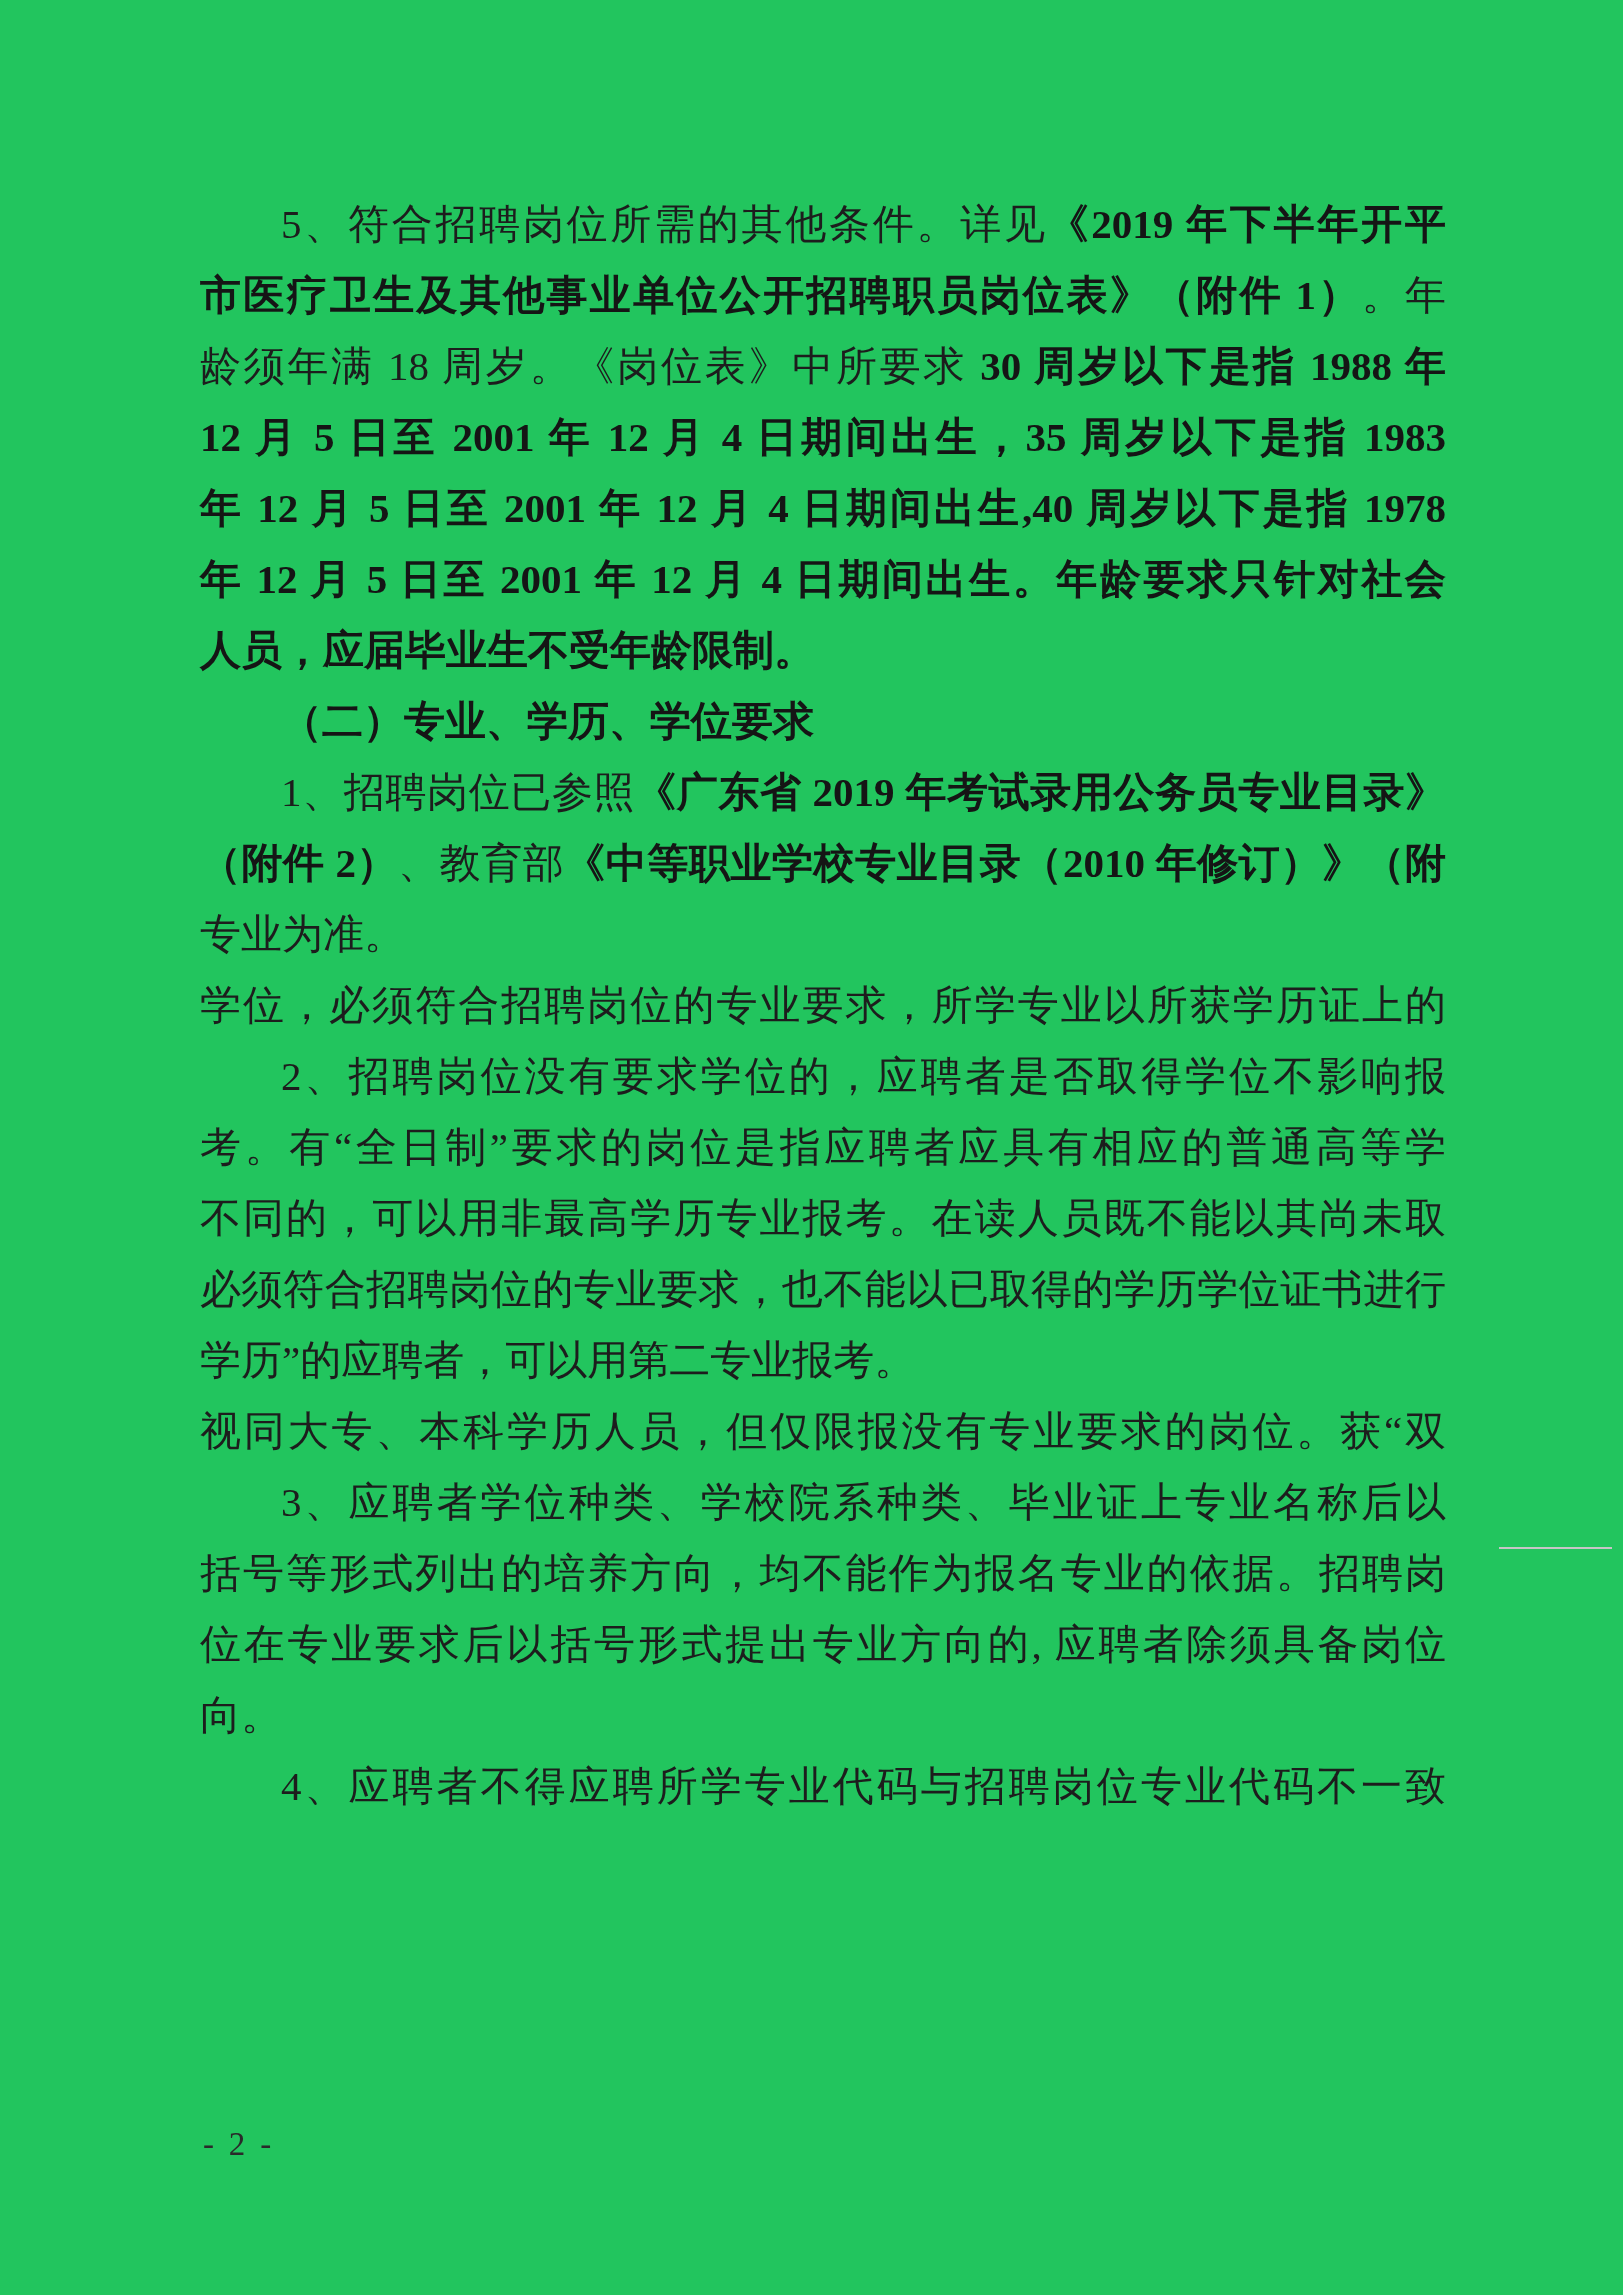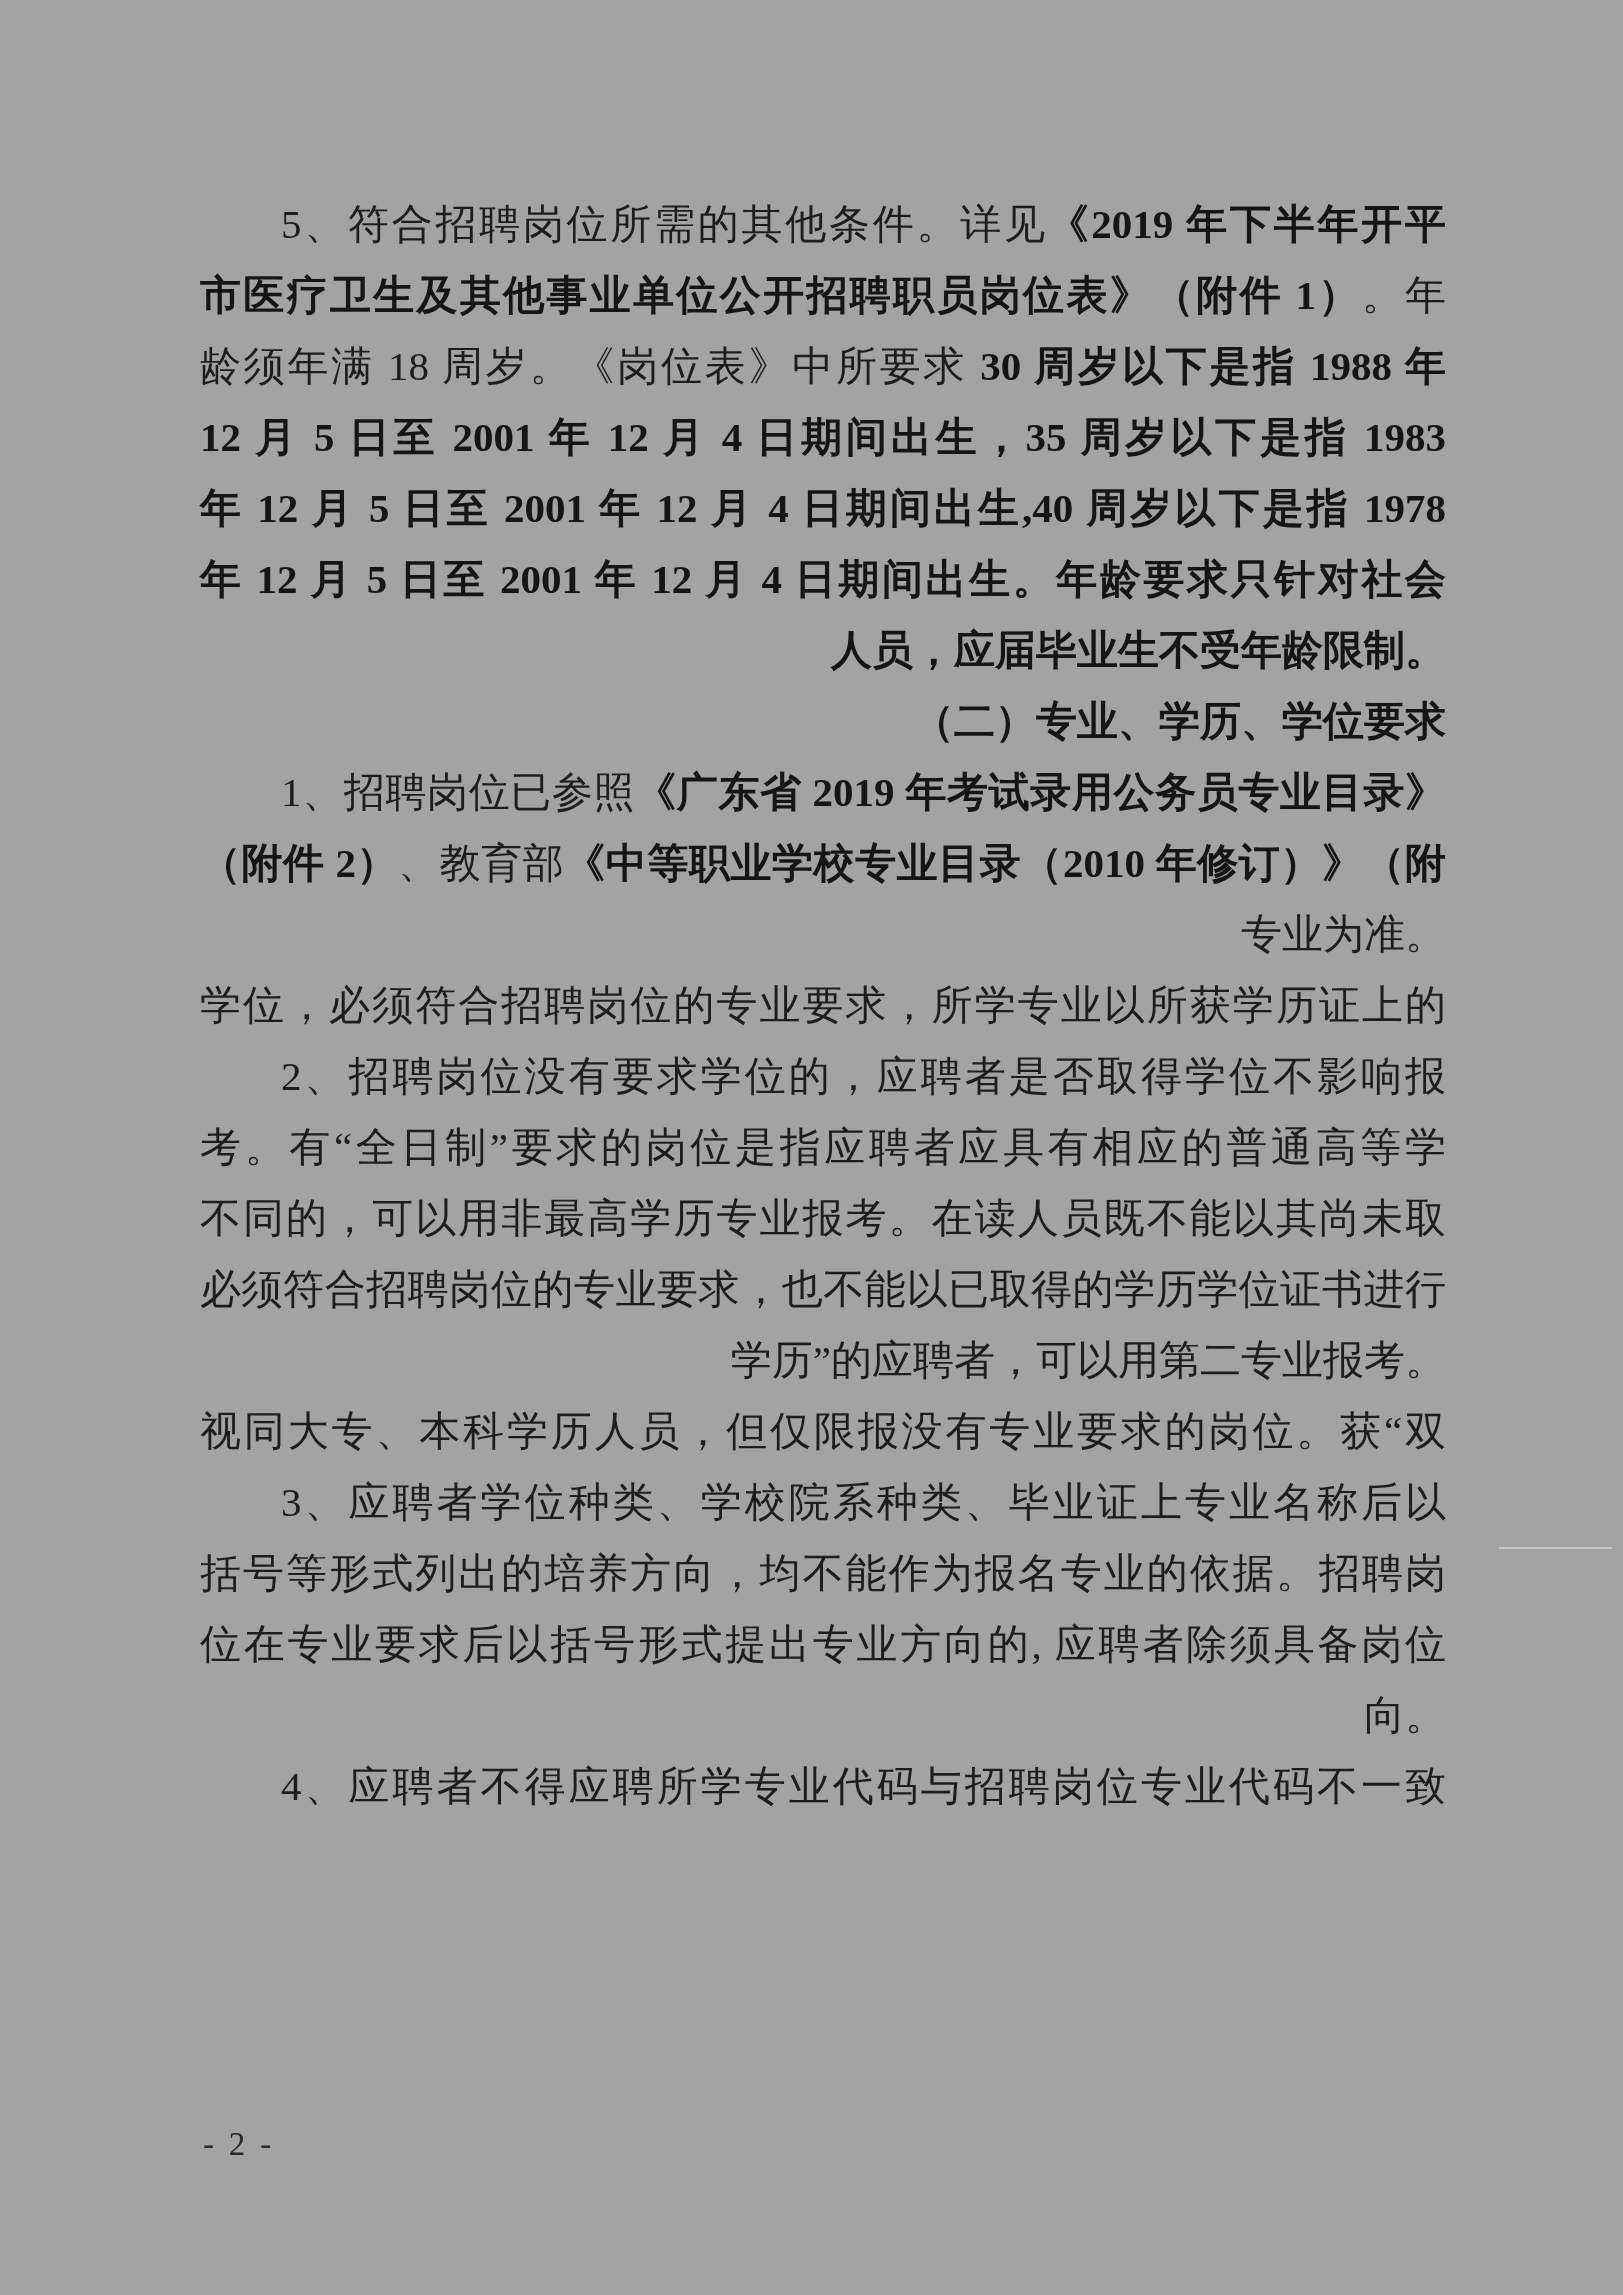--- a/index.html
+++ b/index.html
@@ -5,33 +5,33 @@
   html,body{margin:0;padding:0;}
   body{
     width:1623px;height:2295px;
     background:#ffffff;
     position:relative;
     font-family:"Liberation Serif","DejaVu Serif",serif;
   }
   .page{
     position:absolute;left:0;top:0;width:1623px;height:2295px;
     background:#fefefef;
-    background-color:#a3a3a3;
+    background-color:#22c55e;
     color:#1d1d1d;
   }
   .body-text{
     position:absolute;
     left:200px;top:189px;width:1246px;
     font-size:41px;
     line-height:71px;
     color:#1d1d1d;
   }
   .line{
     height:71px;
-    text-align:right;
+    text-align:left;
   }
   .line.j{
     text-align:justify;
     text-align-last:justify;
   }
   .line.ind{
     text-indent:81px;
   }
   .line span{display:inline;}
   .b{font-weight:700;color:#151515;}

